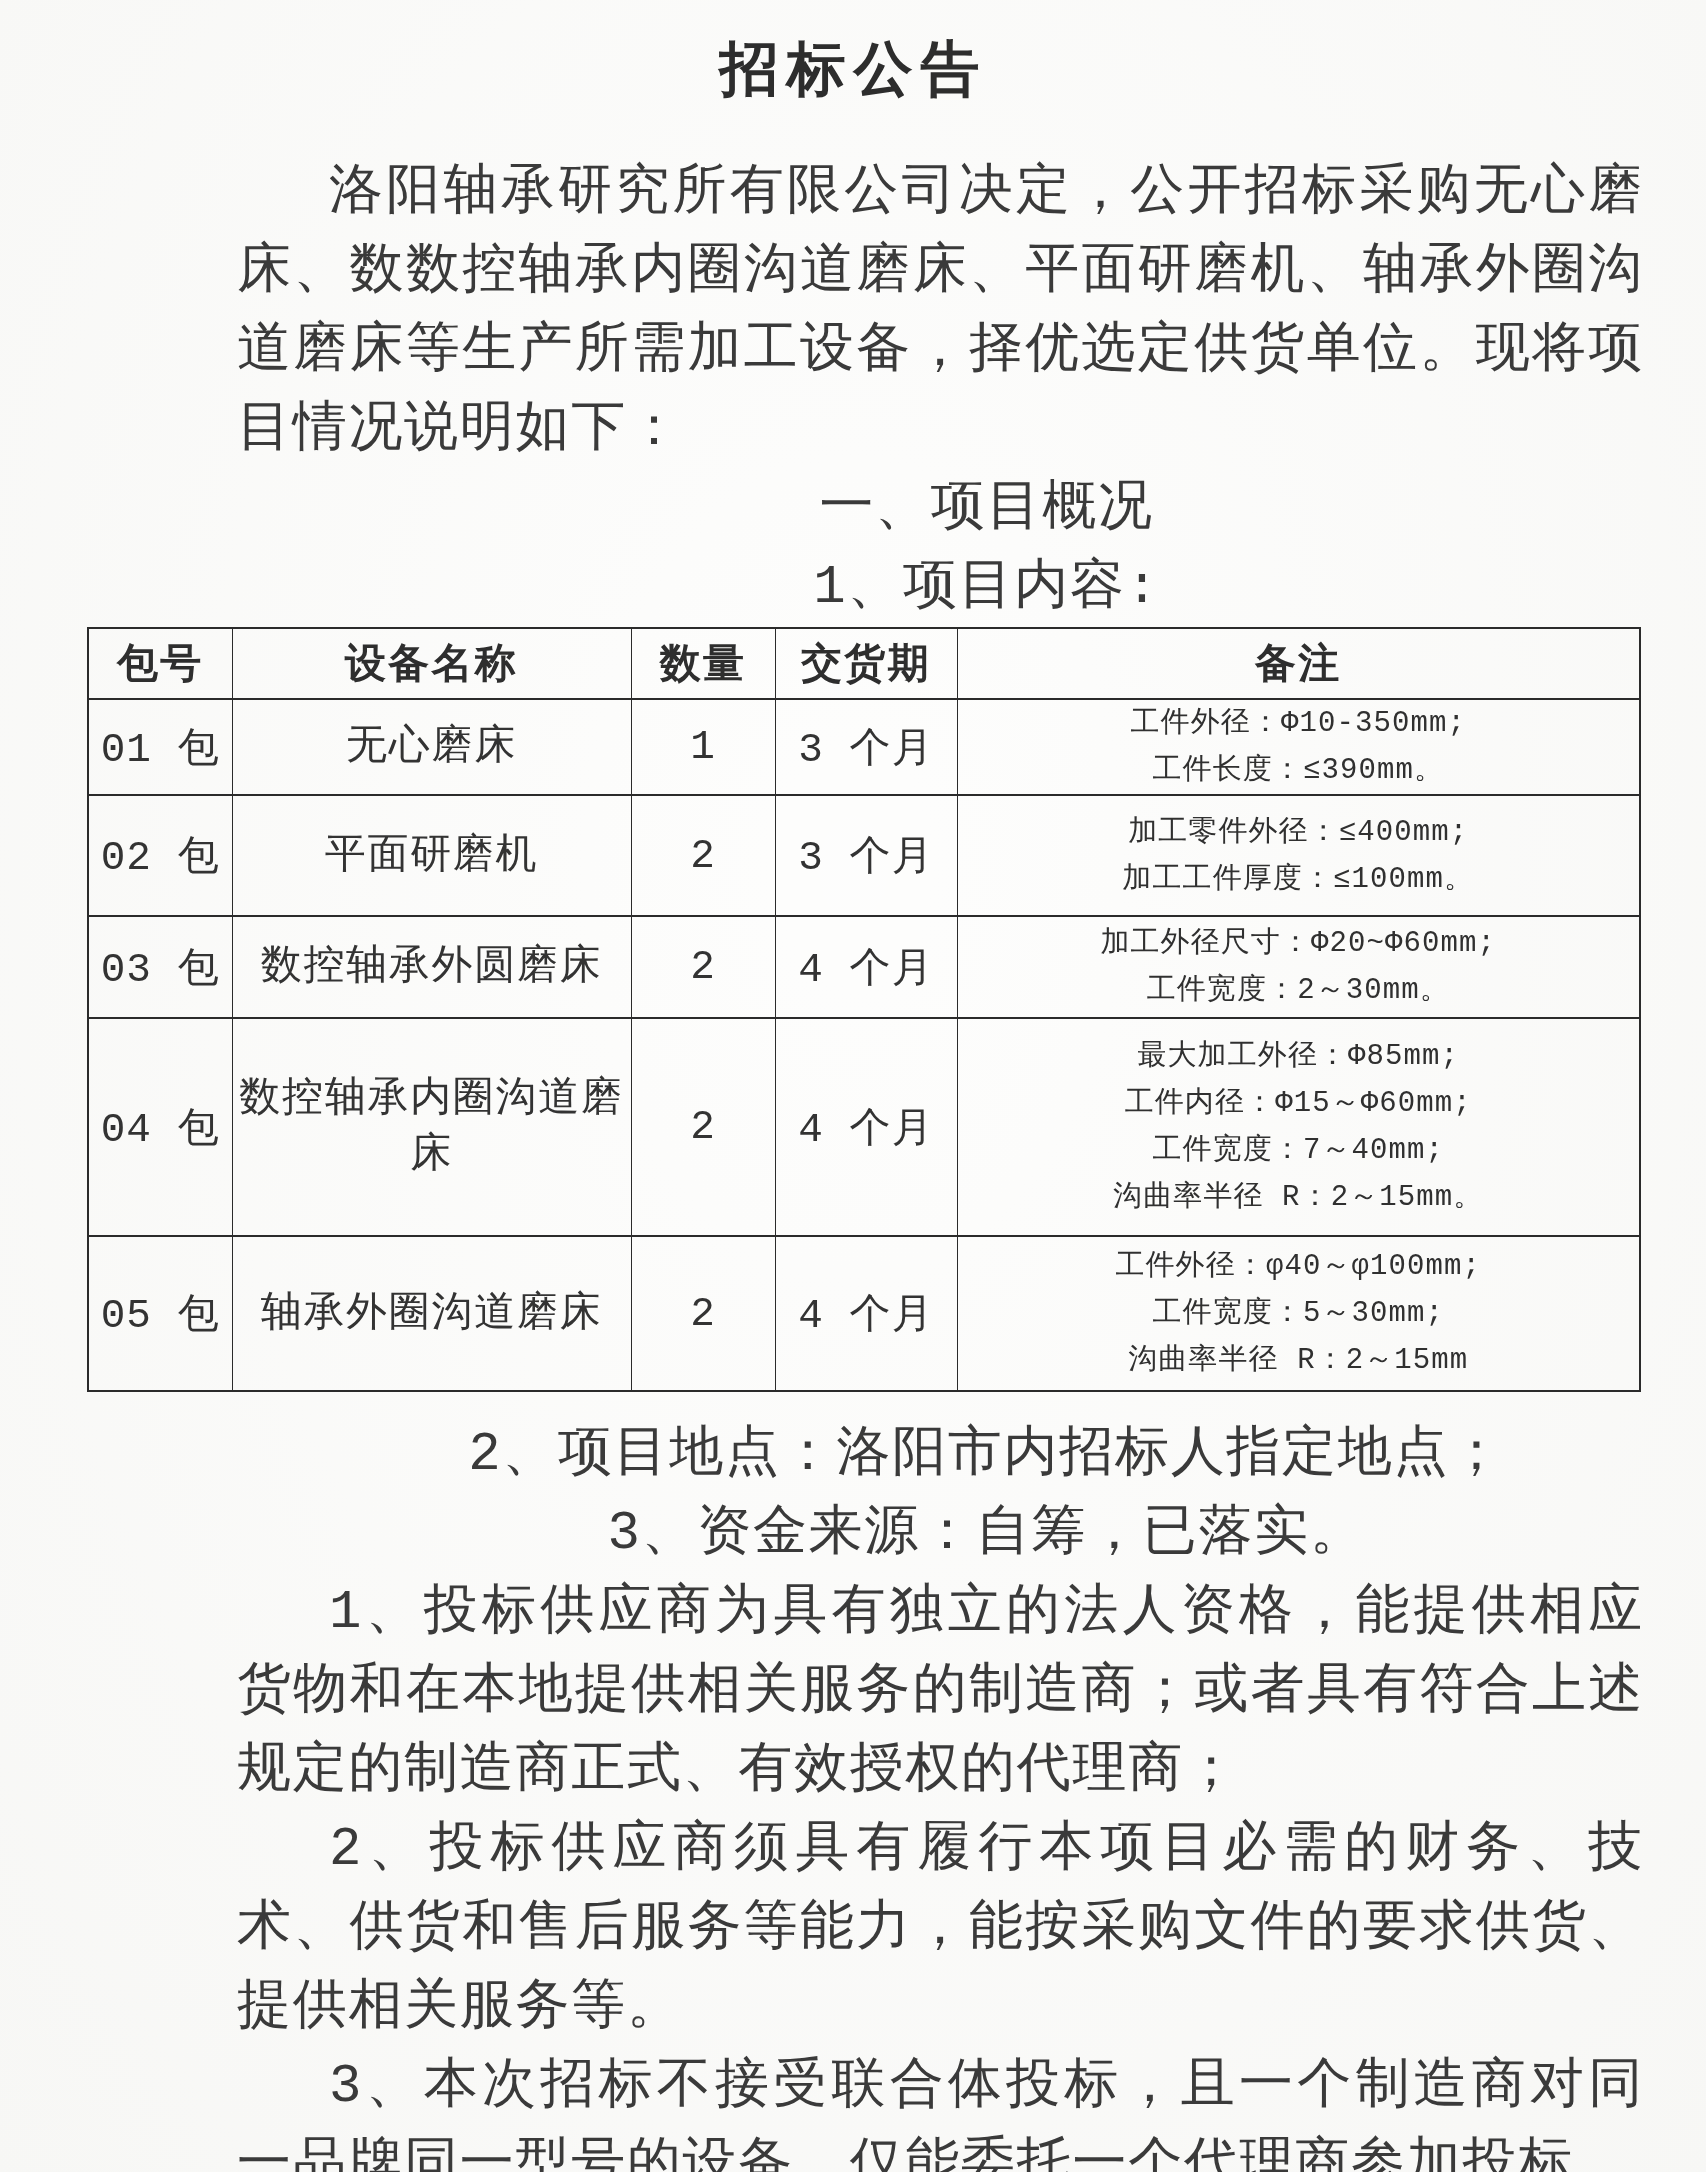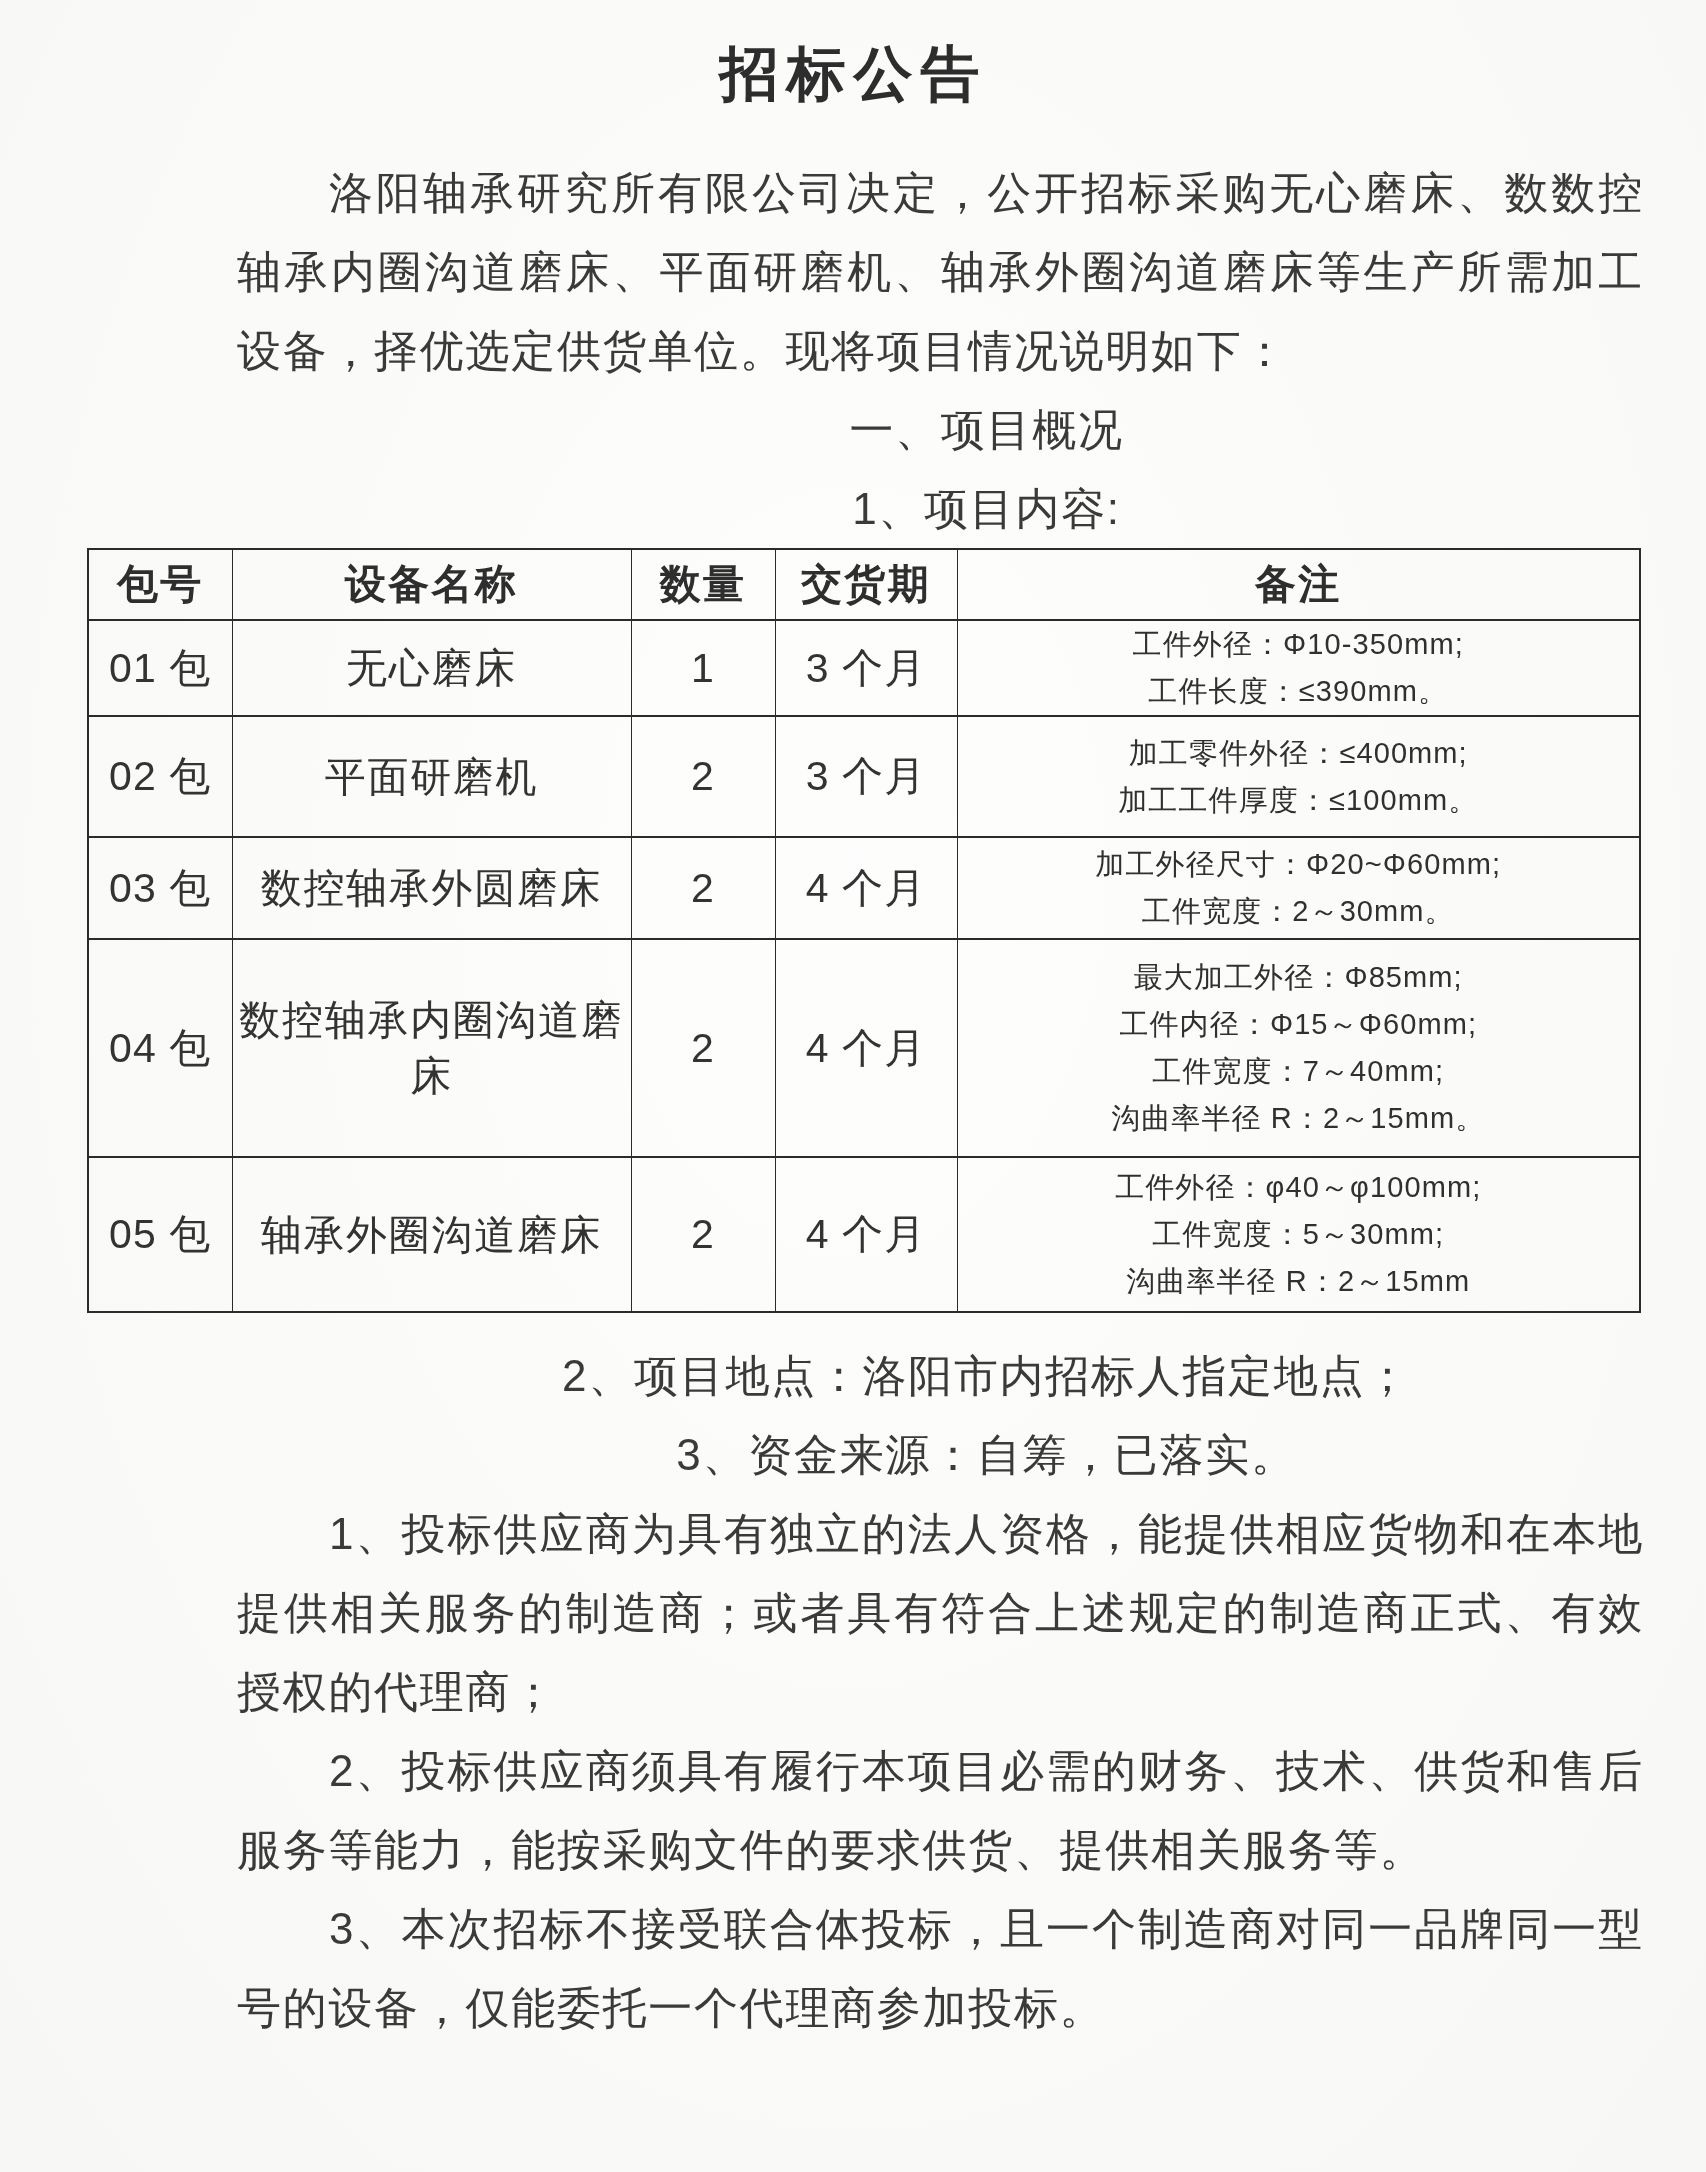--- a/index.html
+++ b/index.html
@@ -3,37 +3,37 @@
 <meta charset="utf-8">
 <style>
   html,body{margin:0;padding:0;background:#e8e8e6;}
   .page{
     position:relative;
     width:1707px;height:2172px;
     margin:0 auto;
     background:#fbfbf9;
     background-image:radial-gradient(ellipse at 50% 40%, rgba(255,255,255,.6), rgba(0,0,0,.015));
     overflow:hidden;
-    font-family:Liberation Sans, sans-serif;
+    font-family:Liberation Mono, monospace;
     color:#383838;
   }
   .title{
     margin:0;
     padding-top:40px;
     font-size:59px;
     line-height:68px;
     font-weight:bold;
     text-align:center;
     letter-spacing:8px;
     color:#2d2d2d;
     margin-bottom:45px;
   }
   .body{
     margin:0 63px 0 237px;
-    font-size:44px;
+    font-size:54px;
     line-height:79px;
     letter-spacing:1.7px;
     text-align:justify;
     color:#3a3a3a;
   }
   .indent{text-indent:92px;}
   .heading-line{text-align:center;}
   table.spec{
     margin-left:87px;
     margin-top:0;

